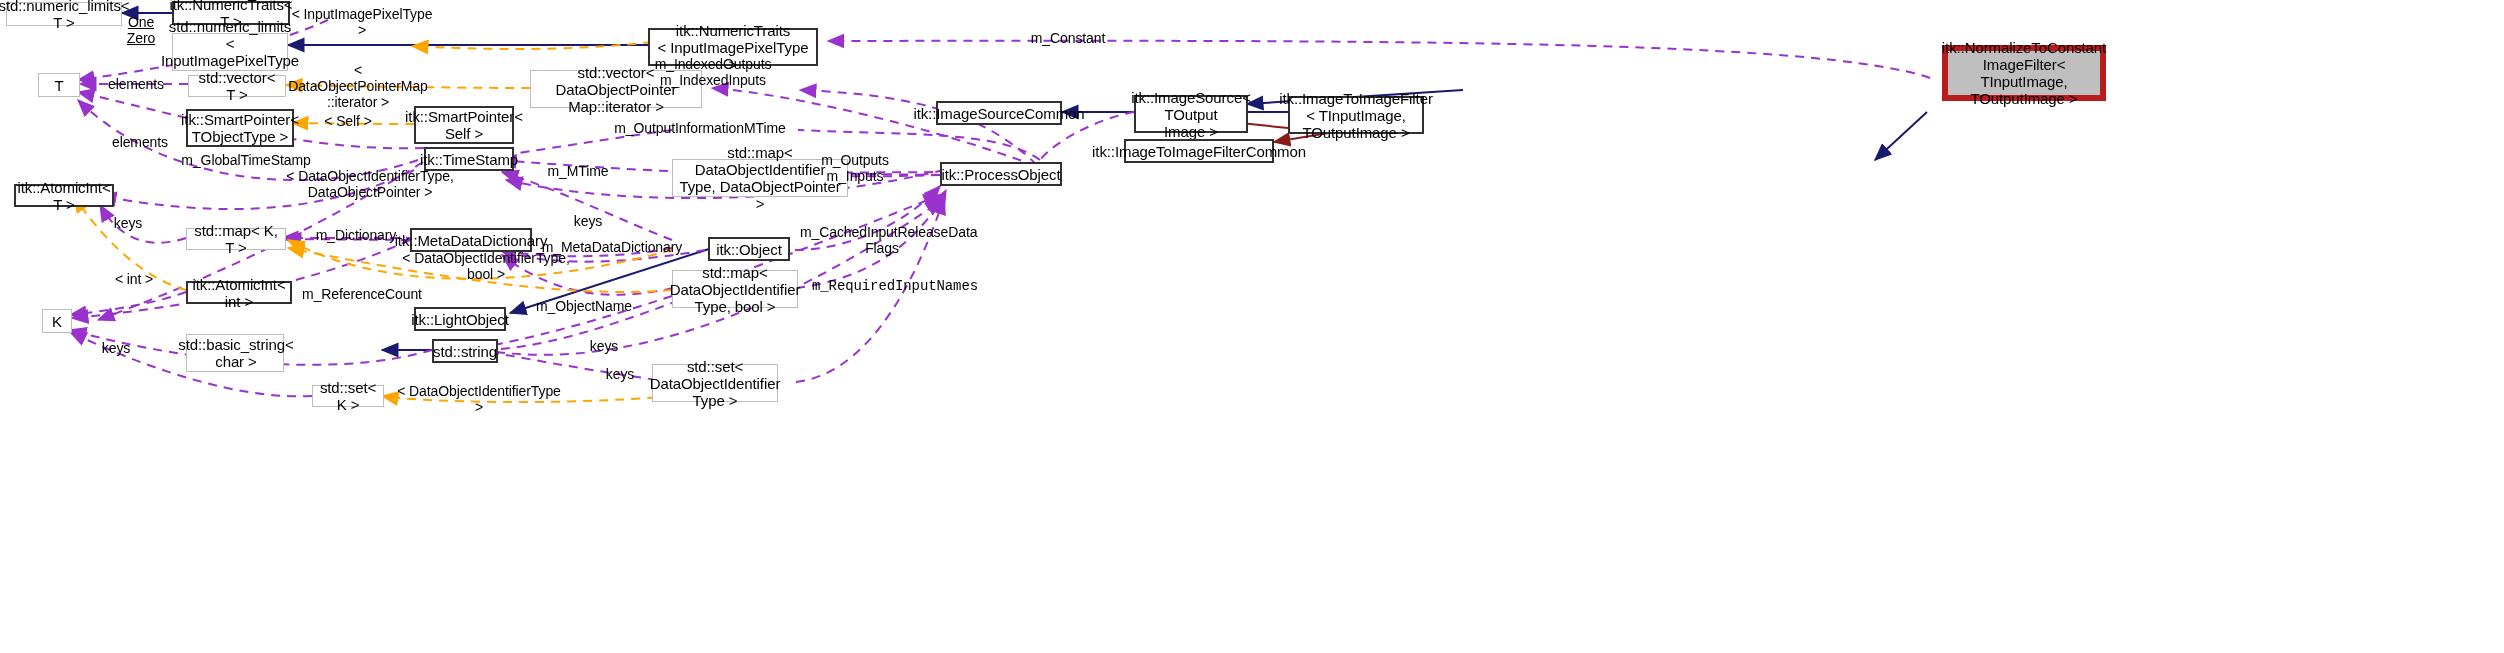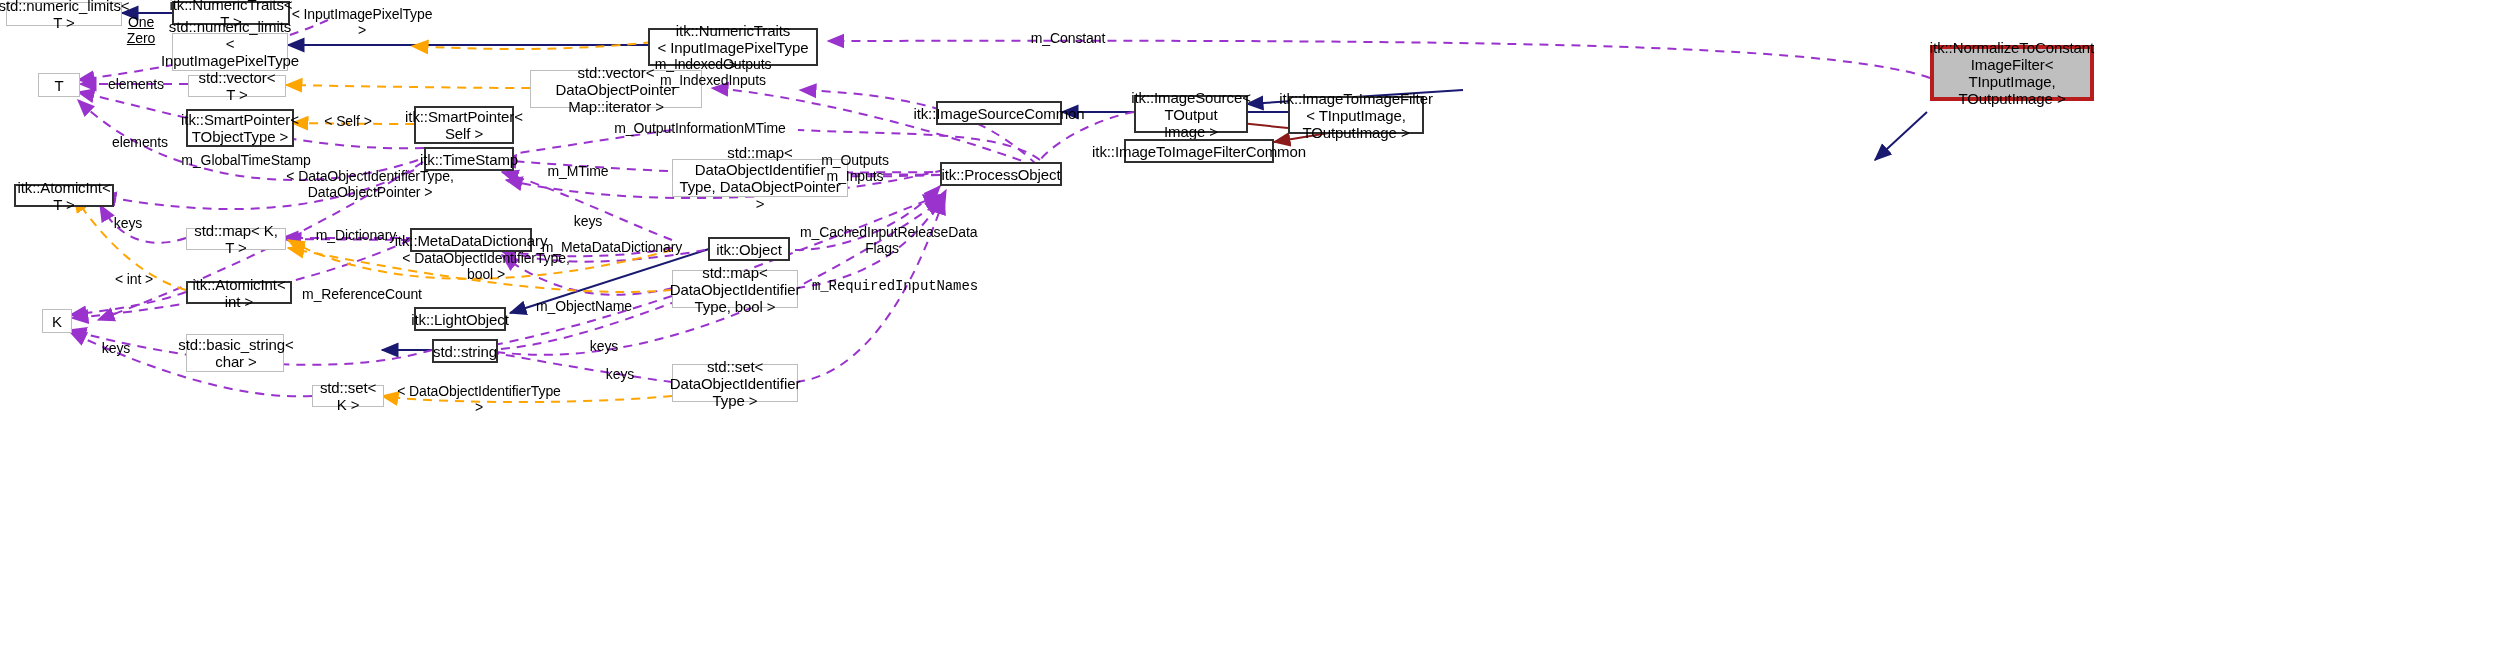--- a/index.html
+++ b/index.html
@@ -20,21 +20,21 @@
     background:#ffffff;
     color:#000000;
     font-size:15px;
     line-height:17px;
     padding:1px 4px;
     white-space:pre-line;
     letter-spacing:-0.1px;
   }
   .node.thin{border:1px solid #bdbdbd;}
   .node.bold{border:2px solid #303030;}
-  .node.focus{border:4px solid #b91c1c;background:#bfbfbf;}
+  .node.focus{border:6px solid #b91c1c;background:#bfbfbf;margin-left:12px;}
   .elabel{
     position:absolute;
     font-size:14px;
     line-height:16px;
     color:#000000;
     white-space:pre-line;
     text-align:center;
     letter-spacing:-0.1px;
   }
 </style>
@@ -171,21 +171,21 @@
 
   <div class="node thin" style="left:42px;top:309px;width:30px;height:24px;">K</div>
 
   <div class="node thin" style="left:186px;top:334px;width:98px;height:38px;padding-left:6px;">std::basic_string&lt;
 char &gt;</div>
 
   <div class="node bold" style="left:432px;top:339px;width:66px;height:24px;">std::string</div>
 
   <div class="node thin" style="left:312px;top:385px;width:72px;height:22px;">std::set&lt; K &gt;</div>
 
-  <div class="node thin" style="left:672px;top:364px;width:126px;height:38px;">std::set&lt; DataObjectIdentifier
+  <div class="node thin" style="left:652px;top:364px;width:126px;height:38px;">std::set&lt; DataObjectIdentifier
 Type &gt;</div>
 
   <div class="node bold" style="left:936px;top:101px;width:126px;height:24px;">itk::ImageSourceCommon</div>
 
   <div class="node bold" style="left:1134px;top:95px;width:114px;height:38px;">itk::ImageSource&lt; TOutput
 Image &gt;</div>
 
   <div class="node bold" style="left:1288px;top:96px;width:136px;height:38px;">itk::ImageToImageFilter
 &lt; TInputImage, TOutputImage &gt;</div>
 
@@ -195,20 +195,22 @@
 ImageFilter&lt; TInputImage,
 TOutputImage &gt;</div>
 
   <div class="elabel" style="left:118px;top:14px;width:46px;text-decoration:underline;">One
 Zero</div>
 
   <div class="elabel" style="left:290px;top:6px;width:144px;">&lt; InputImagePixelType &gt;</div>
 
   <div class="elabel" style="left:100px;top:76px;width:72px;">elements</div>
 
+  <div class="elabel" style="left:288px;top:62px;width:140px;">&lt; DataObjectPointerMap
+::iterator &gt;</div>
 
   <div class="elabel" style="left:300px;top:113px;width:96px;">&lt; Self &gt;</div>
 
   <div class="elabel" style="left:100px;top:134px;width:80px;">elements</div>
 
   <div class="elabel" style="left:176px;top:152px;width:140px;">m_GlobalTimeStamp</div>
 
   <div class="elabel" style="left:284px;top:168px;width:172px;">&lt; DataObjectIdentifierType,
 DataObjectPointer &gt;</div>
 

